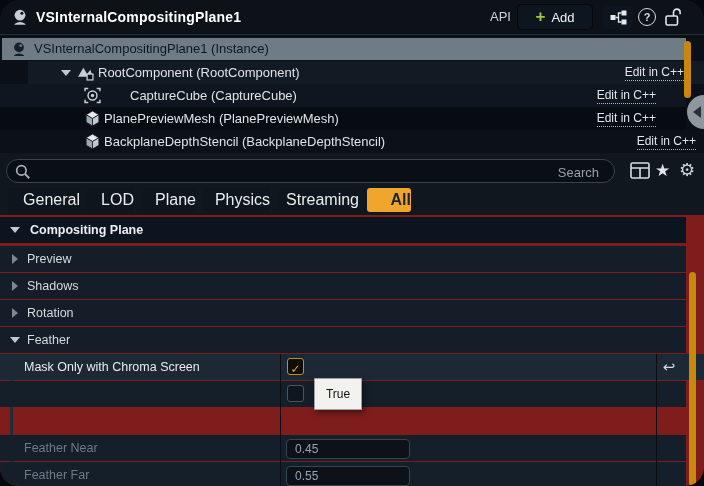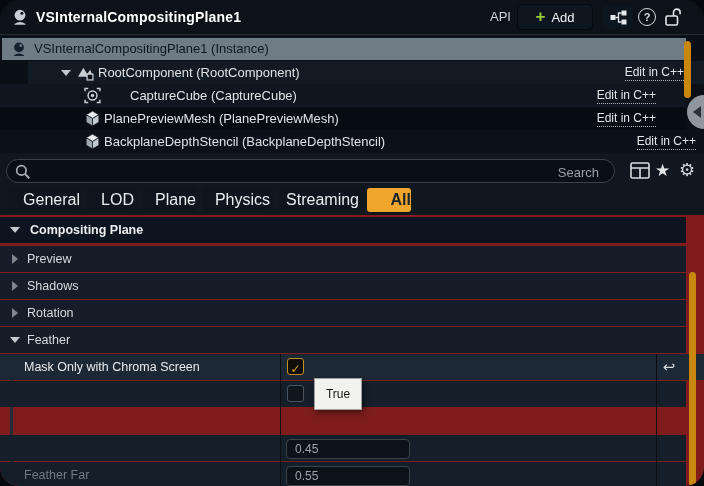--- a/index.html
+++ b/index.html
@@ -243,20 +243,21 @@
 
     <div class="abs drow prop hl" style="top:139px;padding-left:37px;">
       <span class="lbl">Mask Only with Chroma Screen</span>
       <div class="checkbox checked"></div>
       <div class="reset"></div>
     </div>
     <div class="abs drow prop" style="top:166px;">
       <div class="checkbox empty"></div>
     </div>
     <div class="abs drow prop" style="top:220px;">
+      <span class="lbl">Feather Near</span>
       <input class="num-input" readonly="" value="0.45" style="">
     </div>
     <div class="abs drow prop" style="top:247px;">
       <span class="lbl">Feather Far</span>
       <input class="num-input" readonly="" value="0.55" style="">
     </div>
 
     <div class="abs vdiv1"></div>
     <div class="abs vdiv2"></div>
     <div class="abs det-scroll"></div>

